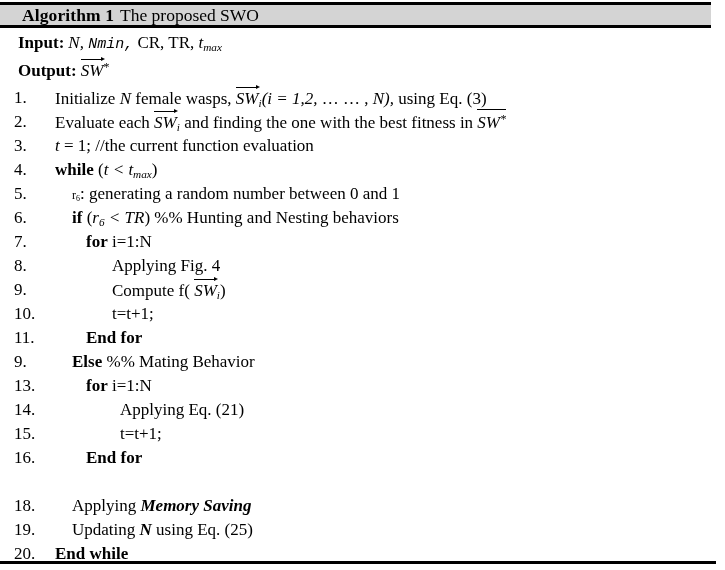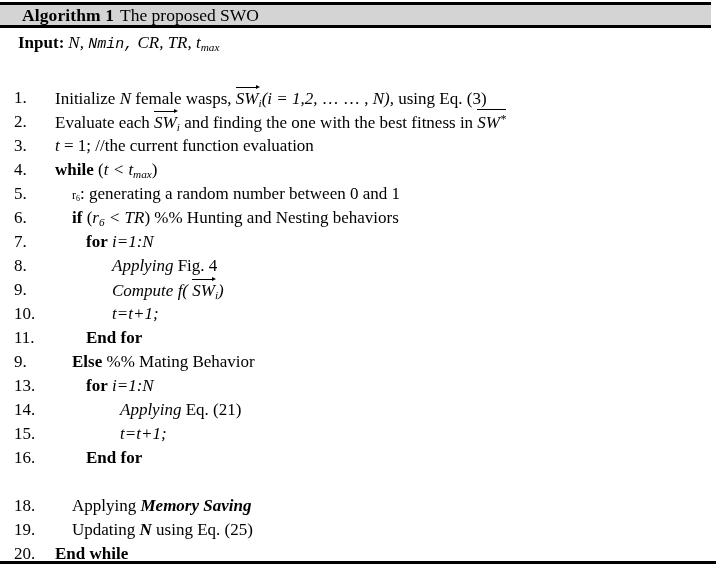--- a/index.html
+++ b/index.html
@@ -92,21 +92,21 @@
     font-size: 17px;
   }
   
   .ind-0 { left: 55px; }
   .ind-1 { left: 72px; }
   .ind-2 { left: 86px; }
   .ind-3 { left: 112px; }
   .ind-4 { left: 120px; }
 
   .kw   { font-weight: bold; text-align: right; }
-  .it   { font-style: italic; }
+  .it   { }
   .bi   { font-weight: bold; font-style: italic; }
 
   
   .math { font-style: italic; }
   .vec {
     position: relative;
     display: inline-block;
     font-style: italic;
     padding-top: 1px;
   }
@@ -180,20 +180,24 @@
     <span class="algo-title-rest">The proposed SWO</span>
   </div>
 
   <div class="io-line" id="io-input">
     <span class="io-label">Input:</span><span class="io-value">N,</span>
     <span class="mono-ital">Nmin,</span>
     <span class="it">CR, TR,</span>
     <span class="math"><span>t</span><sub>max</sub></span>
   </div>
 
+  <div class="io-line" id="io-output">
+    <span class="io-label">Output:</span>
+    <span class="vec"><span class="vec-arrow"></span><span>SW</span></span><sup>*</sup>
+  </div>
 
   <div class="step" style="top:88px">
     <span class="step-num">1.</span>
     <span class="step-text ind-0"><span>Initialize</span>
       <span class="math">N</span>
       <span>female wasps,</span>
       <span class="vec"><span class="vec-arrow"></span><span>SW</span></span><sub>i</sub><span class="math">(i</span>
       <span class="math">=</span>
       <span class="math">1,2,</span>
       <span>… … ,</span>

